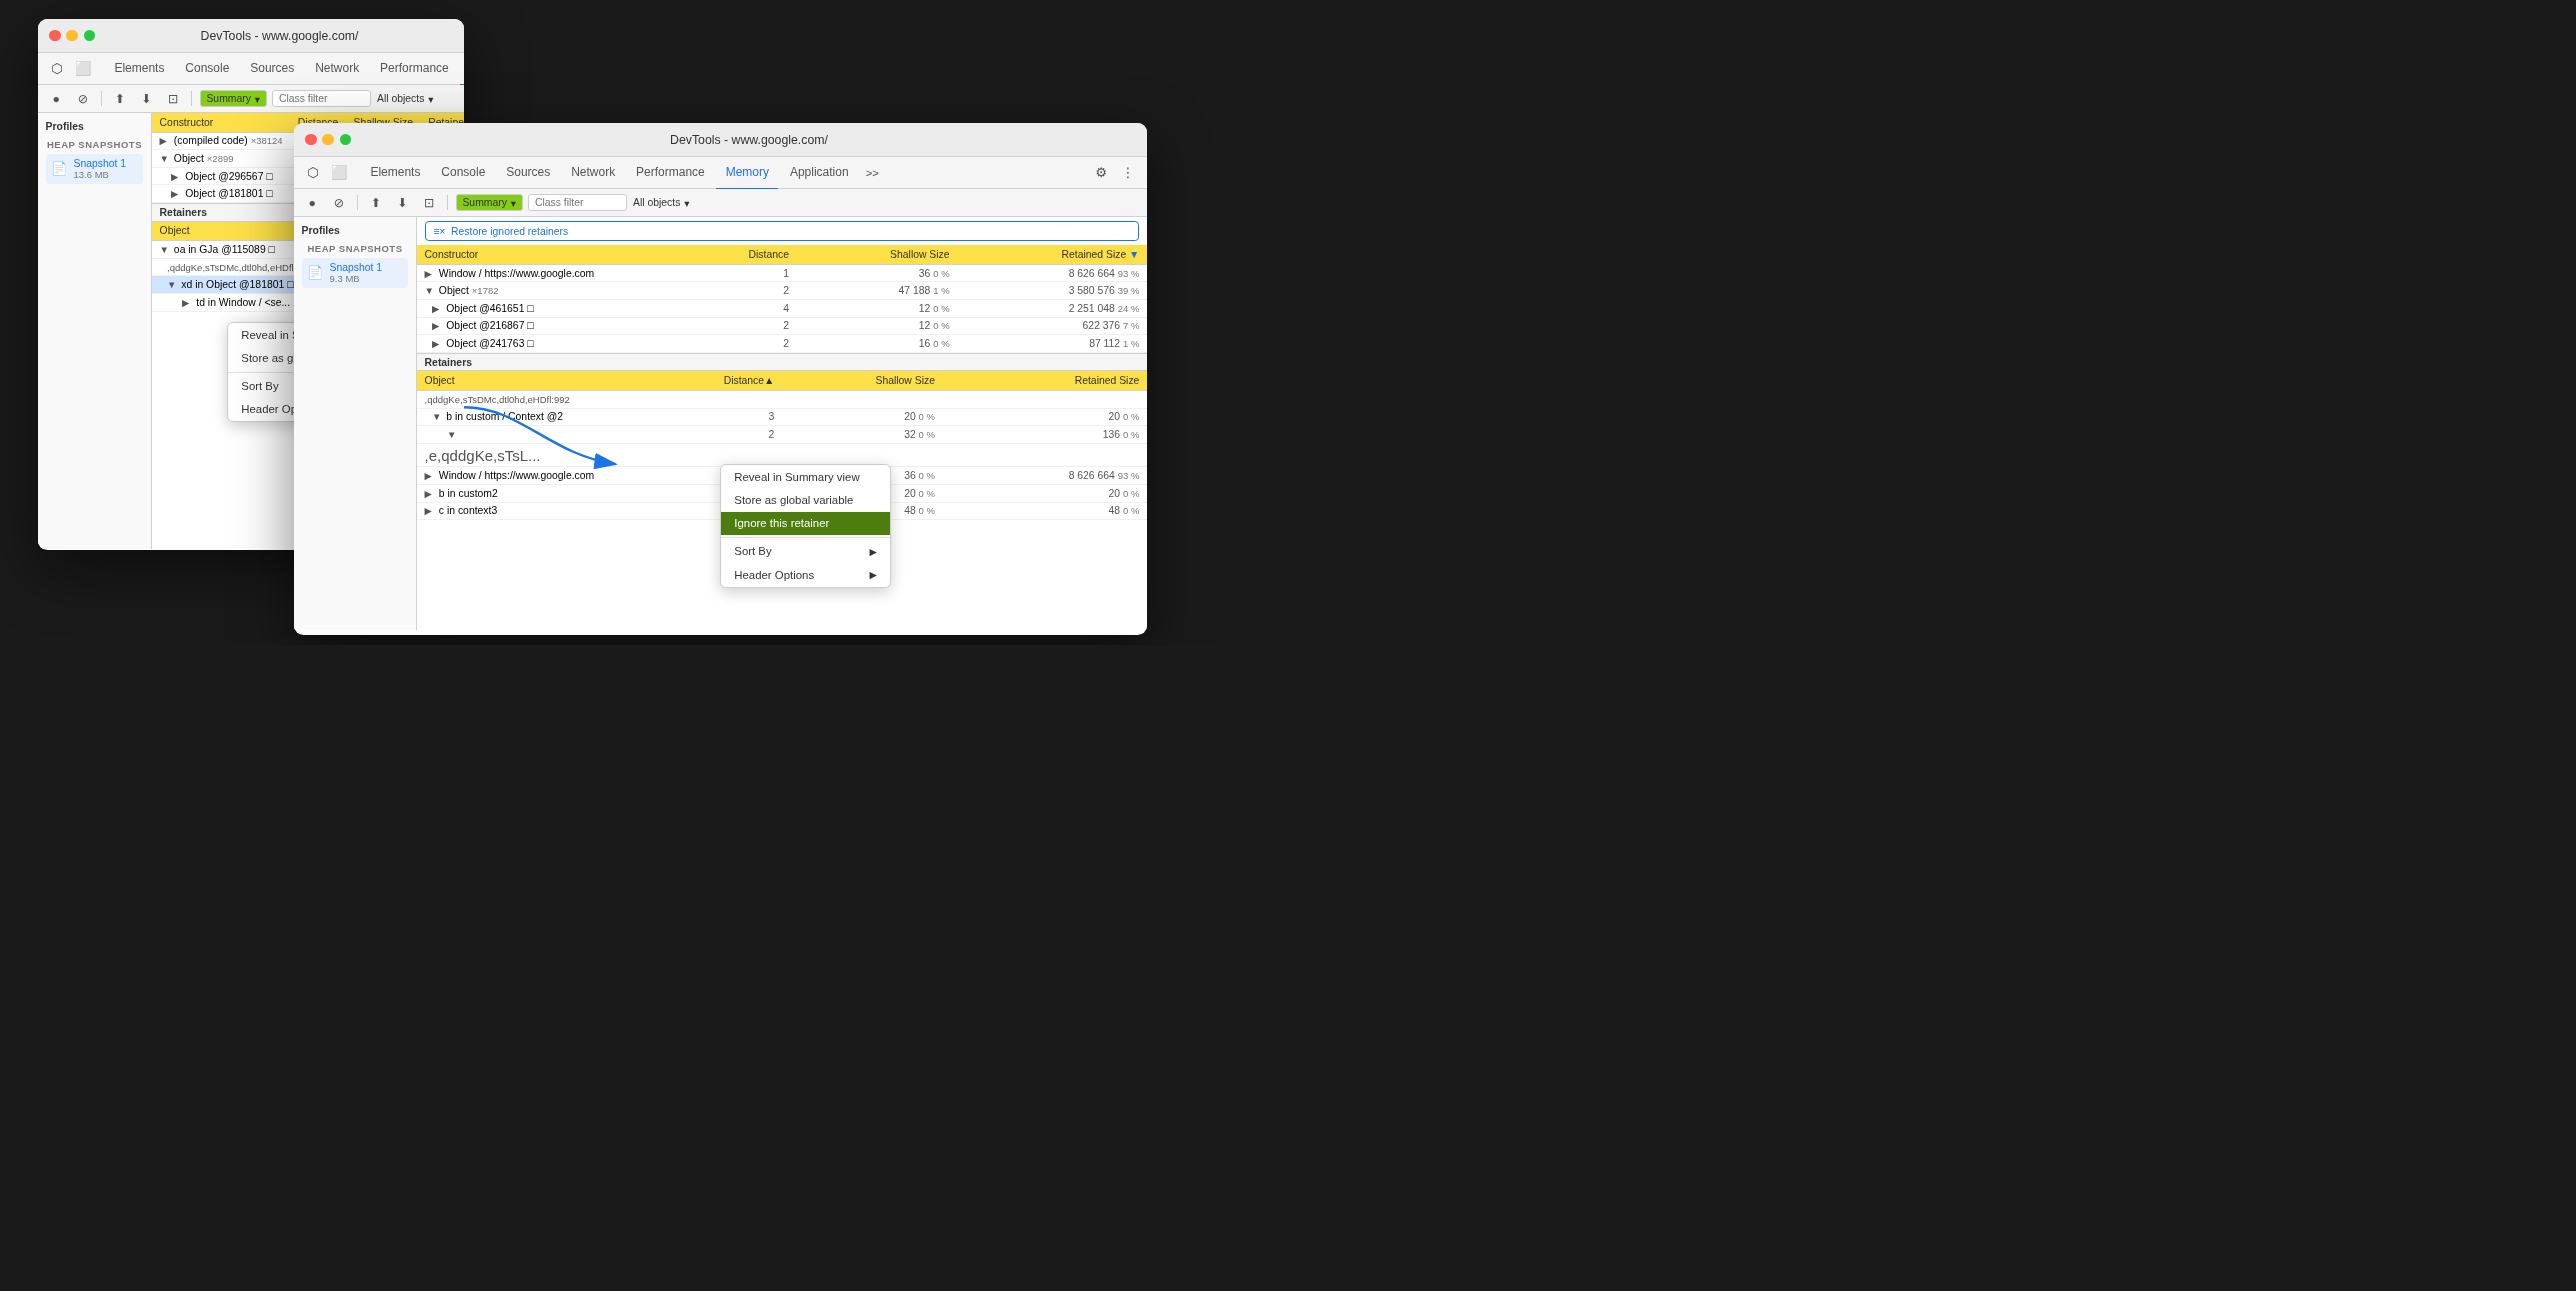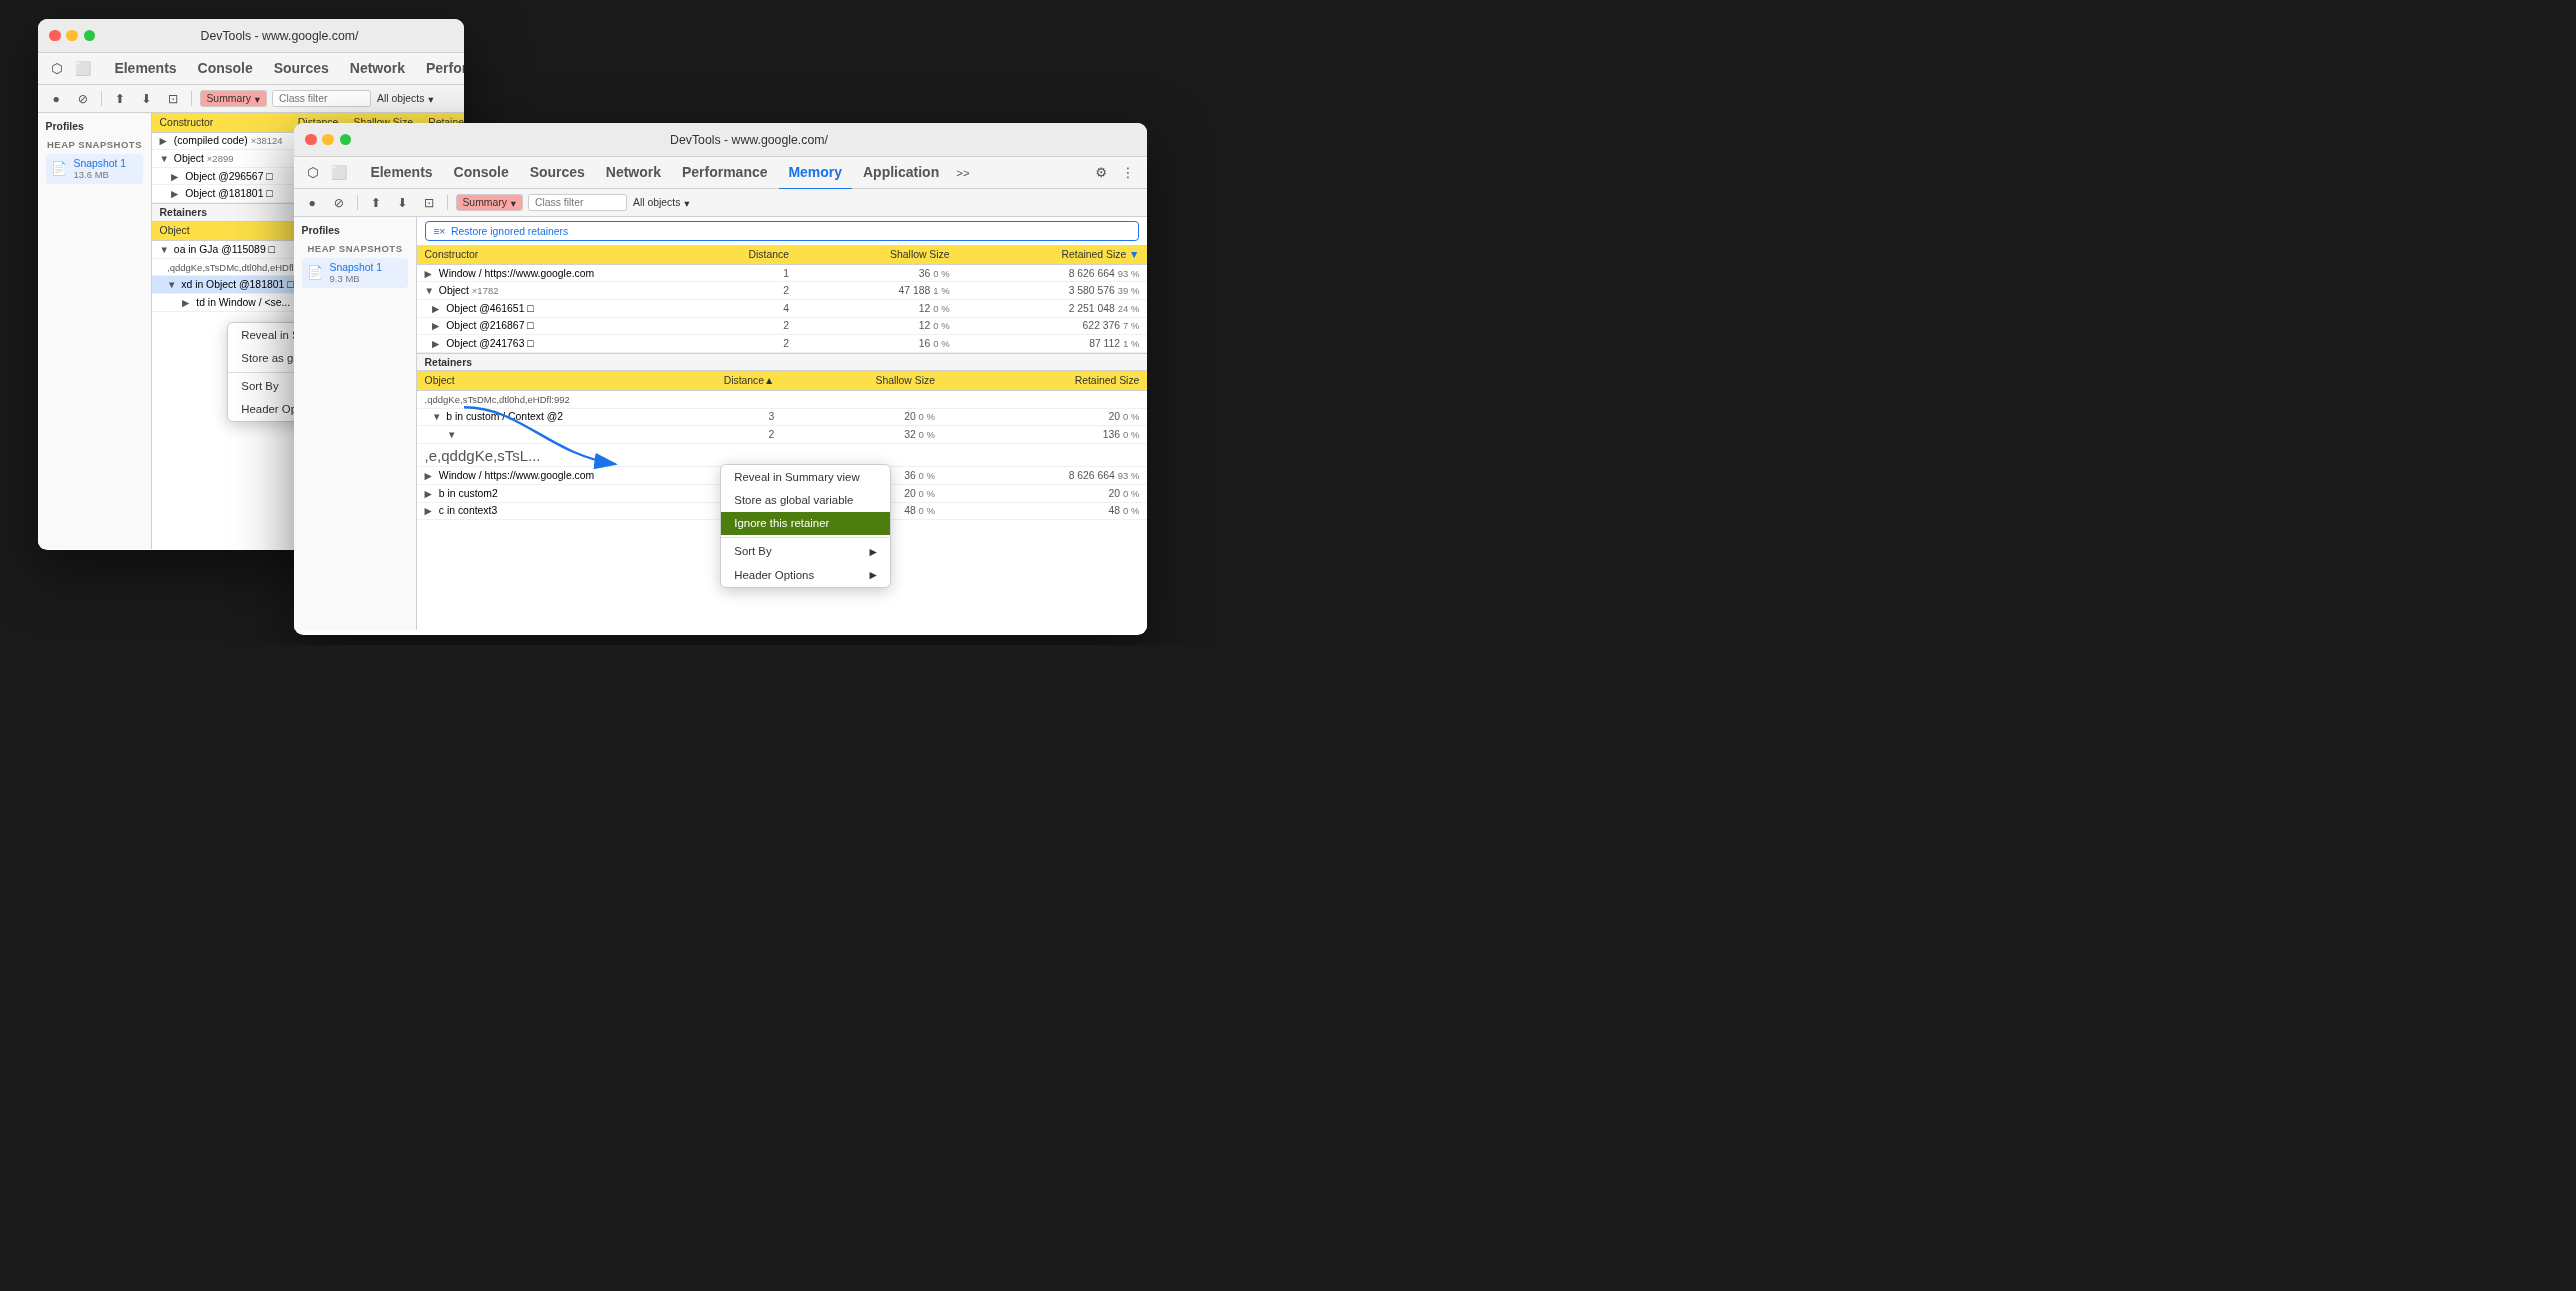--- a/index.html
+++ b/index.html
@@ -82,25 +82,24 @@
       color: #555;
       font-size: 13.3px;
       cursor: pointer;
     }
 
     .nav-tab {
       padding: 0 9.5px;
       height: 32px;
       display: flex;
       align-items: center;
-      font-size: 14px;
+      font-size: 12px;
       color: #555;
       cursor: pointer;
       border-bottom: 1.9px solid transparent;
-      font-weight: bold;
     }
 
     .nav-tab.active {
       color: #1a73e8;
       border-bottom: 1.9px solid #1a73e8;
     }
 
     .nav-tab-more {
       padding: 0 5.7px;
       color: #555;
@@ -142,21 +141,21 @@
       height: 15px;
       background: #ccc;
       margin: 0 1.9px;
     }
 
     .toolbar-select {
       display: flex;
       align-items: center;
       border: 0.9px solid #ccc;
       border-radius: 2.8px;
-      background: #fca5a5;
+      background: #84cc16;
       padding: 1.9px 5.7px;
       font-size: 10.4px;
       color: #333;
       cursor: pointer;
       gap: 3.8px;
     }
 
     .toolbar-input {
       border: 0.9px solid #ccc;
       border-radius: 2.8px;

